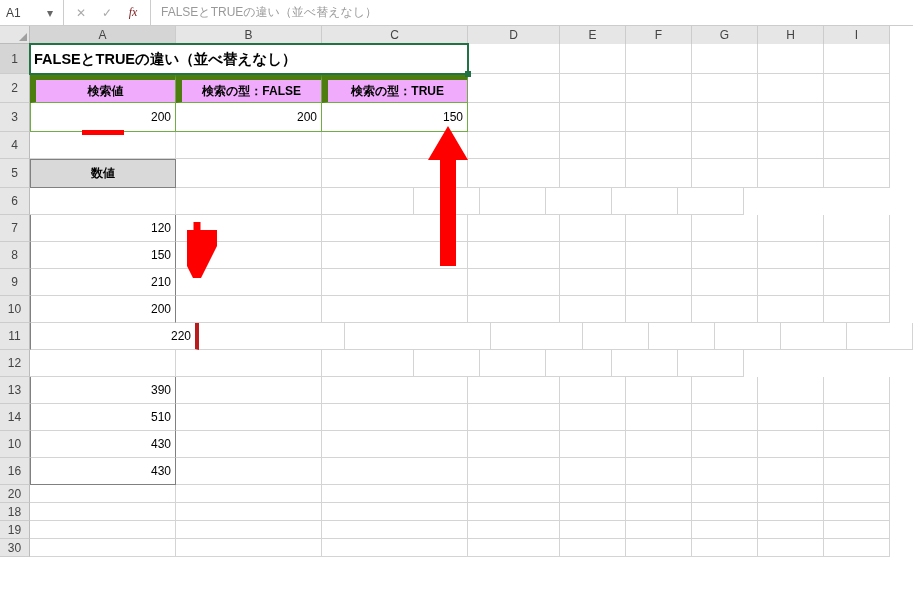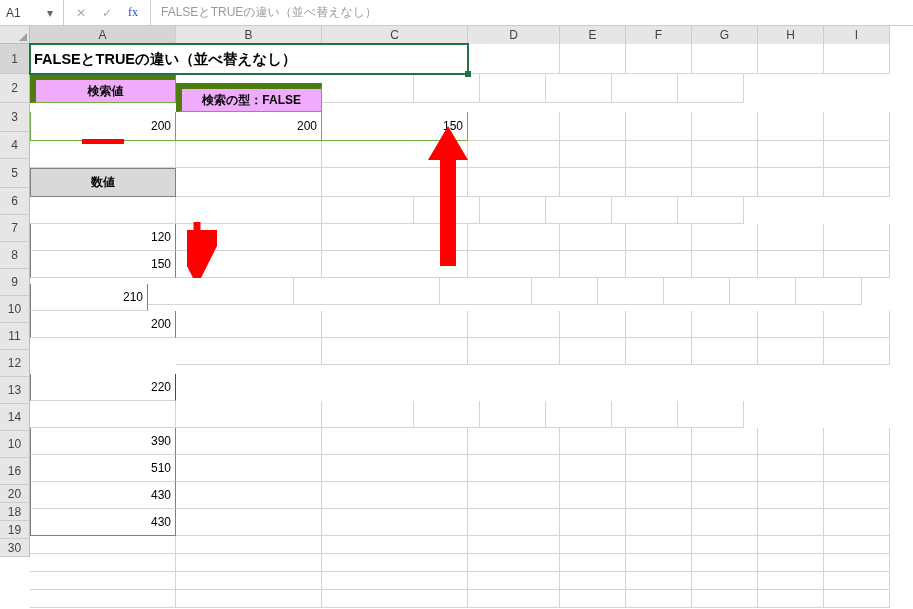--- a/index.html
+++ b/index.html
@@ -40,21 +40,21 @@
     align-items: center;
     border-right: 1px solid #ccc;
     padding: 0 4px;
   }
   .fx-btn {
     width: 24px; height: 20px;
     display: flex; align-items: center; justify-content: center;
     color: #aaa;
     margin: 0 1px;
   }
-  .fx-btn.fx { color: #1d4ed8; font-family: Georgia, serif; }
+  .fx-btn.fx { color: #7f1d1d; font-style: italic; font-family: Georgia, serif; }
   .formula-text {
     flex: 1;
     display: flex;
     align-items: center;
     padding: 0 10px;
     color: #999;
   }
   .sheet-wrap {
     position: relative;
     width: 913px;
@@ -244,21 +244,22 @@
         <div class="cell title-cell sel-cell" style="width: 438px; height: 30px;">FALSEとTRUEの違い（並べ替えなし）</div>
         <div class="cell" style="width: 92px; height: 30px;"></div>
         <div class="cell" style="width: 66px; height: 30px;"></div>
         <div class="cell" style="width: 66px; height: 30px;"></div>
         <div class="cell" style="width: 66px; height: 30px;"></div>
         <div class="cell" style="width: 66px; height: 30px;"></div>
         <div class="cell" style="width: 66px; height: 30px;"></div>
       </div>
       <div class="grid-row">
         <div class="cell hdr-green ctr bold" style="width: 146px; height: 29px;">検索値</div>
-        <div class="cell hdr-green ctr bold" style="width: 146px; height: 29px; margin-top: 9px;">検索の型：FALSE</div>
+        <div class="cell hdr-green ctr bold" style="width: 146px; height: 29px;">検索の型：FALSE</div>
+        <div class="cell hdr-green ctr bold" style="width: 146px; height: 29px;">検索の型：TRUE</div>
         <div class="cell" style="width: 92px; height: 29px;"></div>
         <div class="cell" style="width: 66px; height: 29px;"></div>
         <div class="cell" style="width: 66px; height: 29px;"></div>
         <div class="cell" style="width: 66px; height: 29px;"></div>
         <div class="cell" style="width: 66px; height: 29px;"></div>
         <div class="cell" style="width: 66px; height: 29px;"></div>
       </div>
       <div class="grid-row">
         <div class="cell num red-underline" style="width: 146px; height: 29px;;border-bottom:1px solid #70ad47;border-left:1px solid #70ad47;border-right:1px solid #70ad47;">200</div>
         <div class="cell num" style="width: 146px; height: 29px;;border-bottom:1px solid #70ad47;border-right:1px solid #70ad47;">200</div>
@@ -318,21 +319,21 @@
         <div class="cell" style="width: 146px; height: 27px;"></div>
         <div class="cell" style="width: 146px; height: 27px;"></div>
         <div class="cell" style="width: 92px; height: 27px;"></div>
         <div class="cell" style="width: 66px; height: 27px;"></div>
         <div class="cell" style="width: 66px; height: 27px;"></div>
         <div class="cell" style="width: 66px; height: 27px;"></div>
         <div class="cell" style="width: 66px; height: 27px;"></div>
         <div class="cell" style="width: 66px; height: 27px;"></div>
       </div>
       <div class="grid-row">
-        <div class="cell num" style="width: 118px; height: 27px;;border-left:1px solid #808080;border-right:1px solid #808080;margin-top:6px;">210</div>
+        <div class="cell num" style="width: 146px; height: 27px;;border-left:1px solid #808080;border-right:1px solid #808080;">210</div>
         <div class="cell" style="width: 146px; height: 27px;"></div>
         <div class="cell" style="width: 146px; height: 27px;"></div>
         <div class="cell" style="width: 92px; height: 27px;"></div>
         <div class="cell" style="width: 66px; height: 27px;"></div>
         <div class="cell" style="width: 66px; height: 27px;"></div>
         <div class="cell" style="width: 66px; height: 27px;"></div>
         <div class="cell" style="width: 66px; height: 27px;"></div>
         <div class="cell" style="width: 66px; height: 27px;"></div>
       </div>
       <div class="grid-row">
@@ -340,21 +341,21 @@
         <div class="cell" style="width: 146px; height: 27px;"></div>
         <div class="cell" style="width: 146px; height: 27px;"></div>
         <div class="cell" style="width: 92px; height: 27px;"></div>
         <div class="cell" style="width: 66px; height: 27px;"></div>
         <div class="cell" style="width: 66px; height: 27px;"></div>
         <div class="cell" style="width: 66px; height: 27px;"></div>
         <div class="cell" style="width: 66px; height: 27px;"></div>
         <div class="cell" style="width: 66px; height: 27px;"></div>
       </div>
       <div class="grid-row">
-        <div class="cell num" style="width: 146px; height: 27px;;border-left:1px solid #808080;border-right:1px solid #b91c1c;margin-top:36px;">220</div>
+        <div class="cell num" style="width: 169px; height: 27px;;border-left:1px solid #808080;border-right:4px solid #b91c1c;">220</div>
         <div class="cell" style="width: 146px; height: 27px;"></div>
         <div class="cell" style="width: 146px; height: 27px;"></div>
         <div class="cell" style="width: 92px; height: 27px;"></div>
         <div class="cell" style="width: 66px; height: 27px;"></div>
         <div class="cell" style="width: 66px; height: 27px;"></div>
         <div class="cell" style="width: 66px; height: 27px;"></div>
         <div class="cell" style="width: 66px; height: 27px;"></div>
         <div class="cell" style="width: 66px; height: 27px;"></div>
       </div>
       <div class="grid-row">

